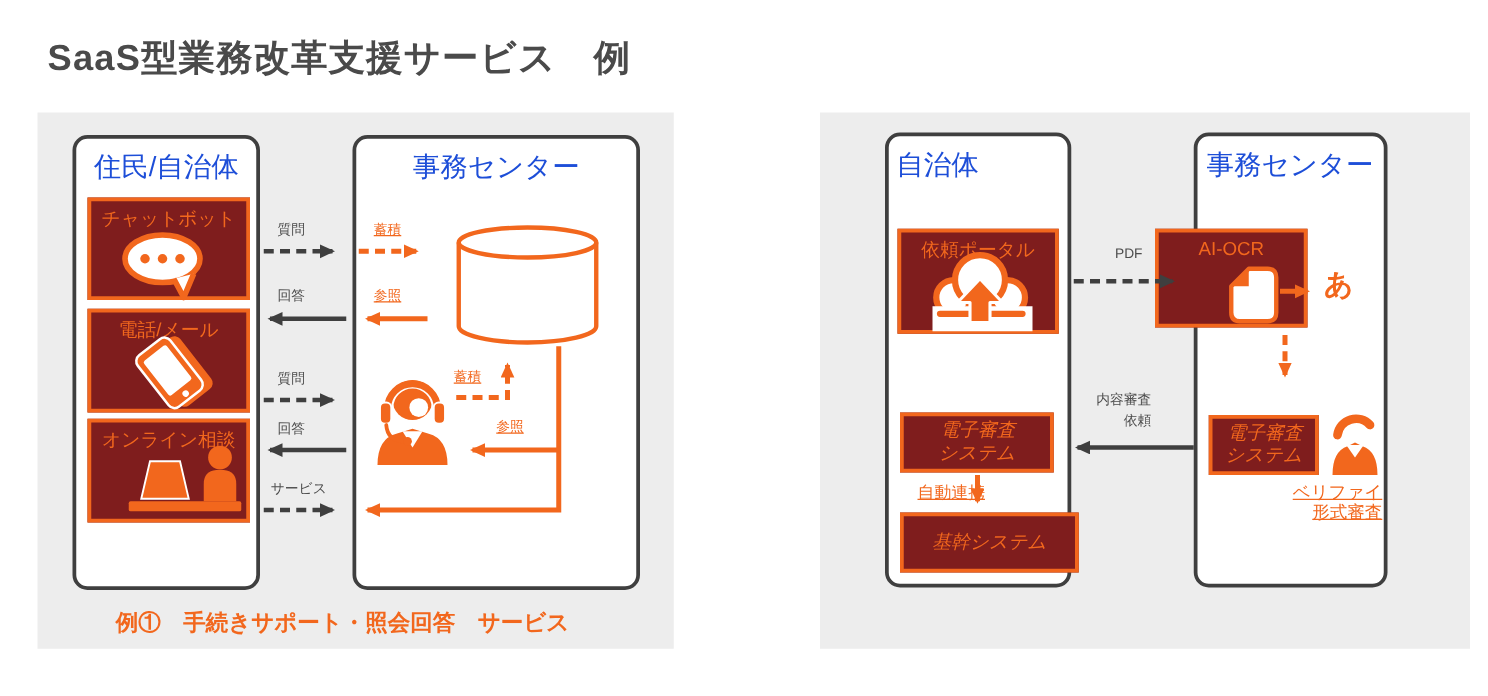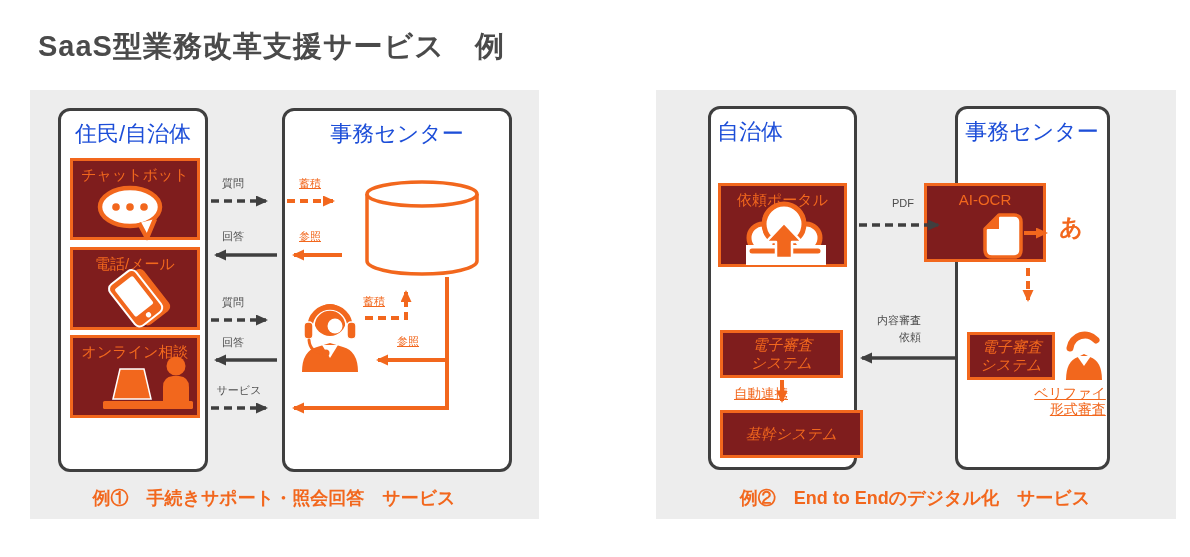--- a/index.html
+++ b/index.html
@@ -86,21 +86,20 @@
   <div class="lbl" style="left:903px;top:197px;">PDF</div>
   <div class="lbl ml left" style="left:877px;top:312px;line-height:17px;">内容審査
 依頼</div>
   <div class="lbl o sm" style="left:745px;top:385px;">自動連携</div>
   <div class="lbl o ml" style="left:1070px;top:386px;font-size:14px;line-height:15.5px;">ベリファイ
 形式審査</div>
   <div class="achar" style="left:1071px;top:212px;">あ</div>
   <div class="pdftxt" style="left:1004px;top:239px;">PDF</div>
 
   <div class="cap" style="left:274px;top:486px;">例①　手続きサポート・照会回答　サービス</div>
-  <div class="cap" style="left:915px;top:486px;">例②　End to Endのデジタル化　サービス</div>
 
   <svg class="overlay" width="1190" height="557" viewBox="0 0 1190 557">
     <defs>
       <marker id="mD" markerUnits="userSpaceOnUse" markerWidth="13" markerHeight="12" refX="10" refY="5.5" orient="auto">
         <path d="M0,0 L12,5.5 L0,11 Z" fill="#3f3f3f"></path>
       </marker>
       <marker id="mO" markerUnits="userSpaceOnUse" markerWidth="13" markerHeight="12" refX="10" refY="5.5" orient="auto">
         <path d="M0,0 L12,5.5 L0,11 Z" fill="#f2671d"></path>
       </marker>
     </defs>

